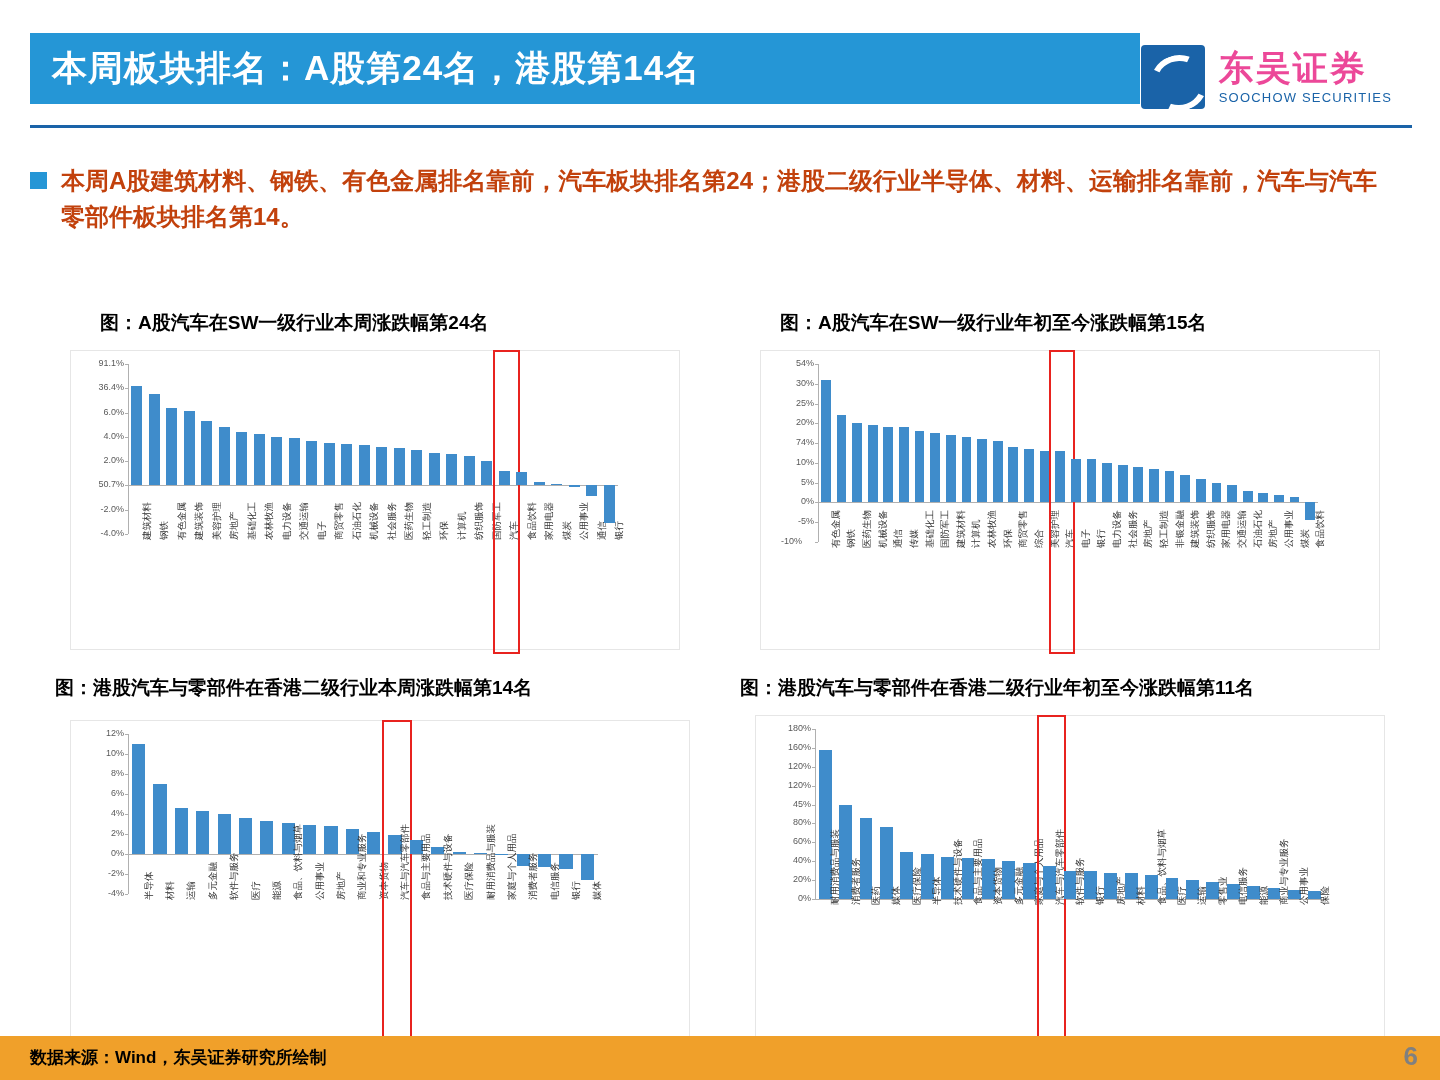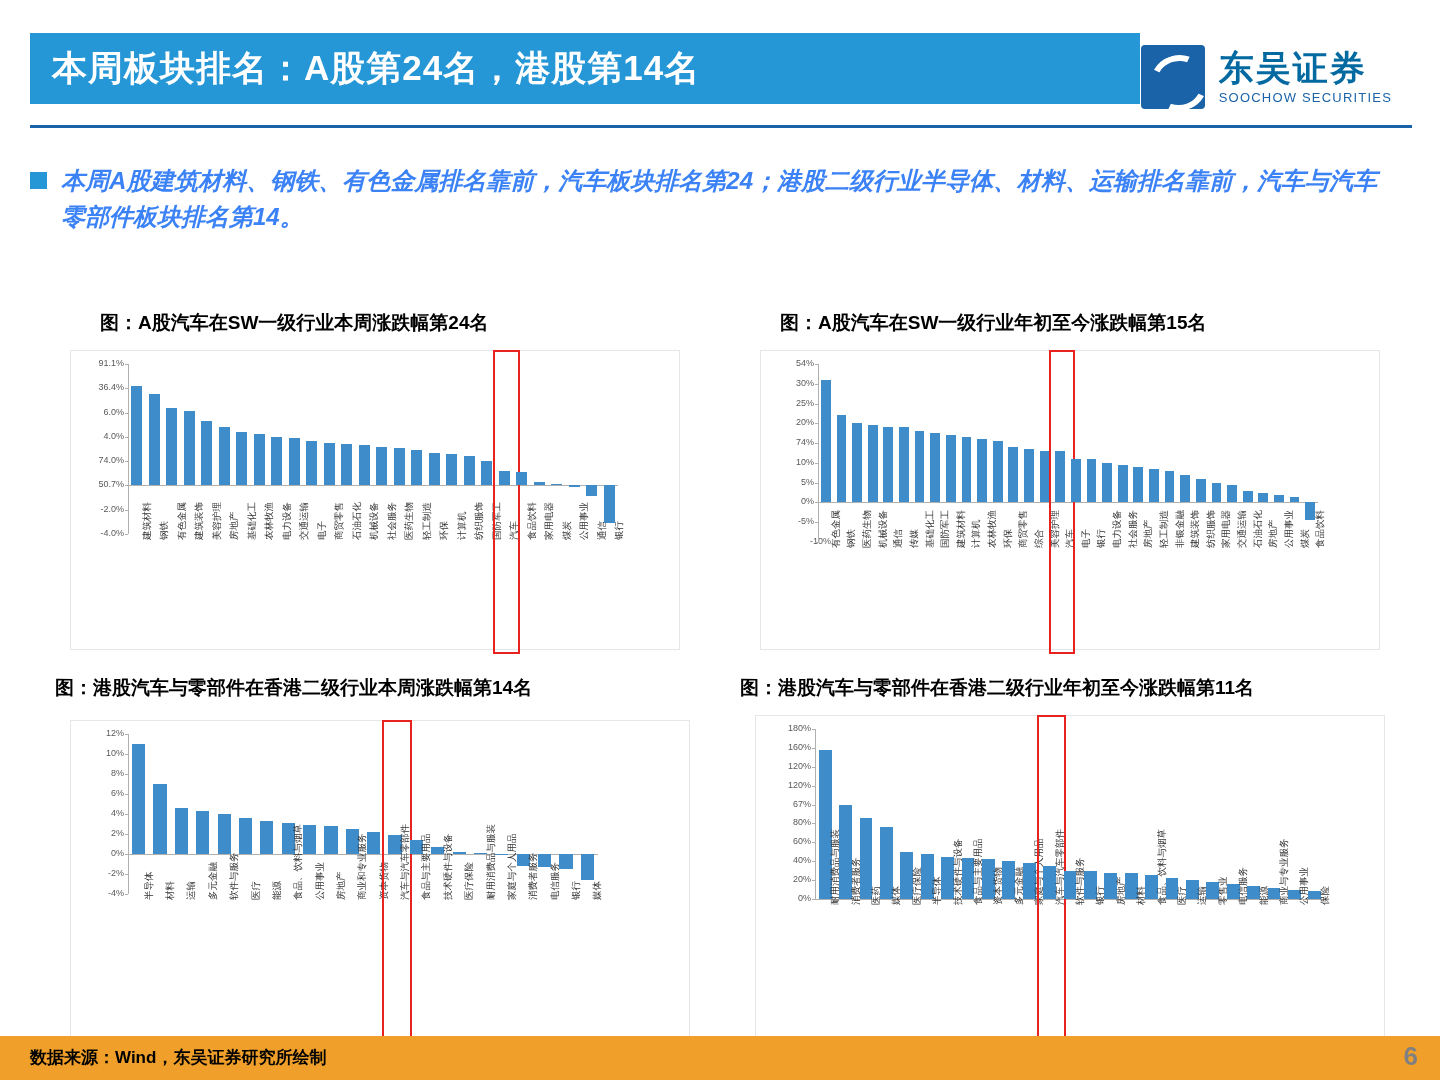--- a/index.html
+++ b/index.html
@@ -24,32 +24,32 @@
   }
   .logo-mark{
     width:64px;height:64px;background:#1a63a8;border-radius:4px;position:relative;
   }
   .logo-mark:after{
     content:"";position:absolute;left:12px;top:10px;width:40px;height:44px;
     border:6px solid #ffffff;border-radius:50%/40%;
     border-left-color:transparent;border-right-color:transparent;
     transform:rotate(-20deg);
   }
-  .logo-txt-cn{color:#0369a1;font-size:35px;font-weight:bold;letter-spacing:2px;line-height:1;}
+  .logo-txt-cn{color:#ec4899;font-size:35px;font-weight:bold;letter-spacing:2px;line-height:1;}
   .logo-txt-en{color:#1a63a8;font-size:13px;letter-spacing:1.2px;margin-top:5px;}
   .header-rule{
     position:absolute;left:30px;top:125px;width:1382px;height:3px;background:#1a63a8;
   }
   
   .bullet-wrap{
     position:absolute;left:30px;top:163px;width:1382px;display:flex;gap:14px;
   }
   .bullet-sq{width:17px;height:17px;background:#2596d6;margin-top:9px;flex:0 0 auto;}
   .bullet-txt{
-    font-size:24px;font-weight:bold;color:#3b82f6;line-height:1.5;width:1330px;font-style:italic;
+    font-size:24px;font-weight:bold;color:#c2410c;line-height:1.5;width:1330px;
   }
   
   .chart-title{
     font-size:19px;font-weight:bold;color:#000;
     position:absolute;
   }
   .panel{position:absolute;}
   .axis-line{position:absolute;background:#b0b0b0;}
   .tick-lbl{
     position:absolute;font-size:9px;color:#595959;text-align:right;
@@ -102,21 +102,21 @@
 <div class="panel" id="chart1" style="left:70px;top:350px;width:610px;height:300px;">
     <div class="panel-border" style="left: 0px; top: 0px; width: 608px; height: 298px;"></div>
     <div class="tick-lbl" style="left: 12px; top: 8px; width: 42px;">91.1%</div>
     <div class="axis-line" style="left: 55px; top: 14px; width: 3px; height: 1px;"></div>
     <div class="tick-lbl" style="left: 12px; top: 32.2857px; width: 42px;">36.4%</div>
     <div class="axis-line" style="left: 55px; top: 38.2857px; width: 3px; height: 1px;"></div>
     <div class="tick-lbl" style="left: 12px; top: 56.5714px; width: 42px;">6.0%</div>
     <div class="axis-line" style="left: 55px; top: 62.5714px; width: 3px; height: 1px;"></div>
     <div class="tick-lbl" style="left: 12px; top: 80.8571px; width: 42px;">4.0%</div>
     <div class="axis-line" style="left: 55px; top: 86.8571px; width: 3px; height: 1px;"></div>
-    <div class="tick-lbl" style="left: 12px; top: 105.143px; width: 42px;">74.0%</div>
+    <div class="tick-lbl" style="left: 12px; top: 105.143px; width: 42px;">2.0%</div>
     <div class="axis-line" style="left: 55px; top: 111.143px; width: 3px; height: 1px;"></div>
     <div class="tick-lbl" style="left: 12px; top: 129.429px; width: 42px;">50.7%</div>
     <div class="axis-line" style="left: 55px; top: 135.429px; width: 3px; height: 1px;"></div>
     <div class="tick-lbl" style="left: 12px; top: 153.714px; width: 42px;">-2.0%</div>
     <div class="axis-line" style="left: 55px; top: 159.714px; width: 3px; height: 1px;"></div>
     <div class="tick-lbl" style="left: 12px; top: 178px; width: 42px;">-4.0%</div>
     <div class="axis-line" style="left: 55px; top: 184px; width: 3px; height: 1px;"></div>
     <div class="axis-line" style="left: 58px; top: 14px; width: 1px; height: 170px;"></div>
     <div class="axis-line" style="left: 58px; top: 135.429px; width: 490px; height: 1px;"></div>
     <div class="bar" style="left: 61.325px; top: 35.8571px; width: 10.85px; height: 99.5714px;"></div>
@@ -190,21 +190,21 @@
     <div class="tick-lbl" style="left: 12px; top: 87.1111px; width: 42px;">74%</div>
     <div class="axis-line" style="left: 55px; top: 93.1111px; width: 3px; height: 1px;"></div>
     <div class="tick-lbl" style="left: 12px; top: 106.889px; width: 42px;">10%</div>
     <div class="axis-line" style="left: 55px; top: 112.889px; width: 3px; height: 1px;"></div>
     <div class="tick-lbl" style="left: 12px; top: 126.667px; width: 42px;">5%</div>
     <div class="axis-line" style="left: 55px; top: 132.667px; width: 3px; height: 1px;"></div>
     <div class="tick-lbl" style="left: 12px; top: 146.444px; width: 42px;">0%</div>
     <div class="axis-line" style="left: 55px; top: 152.444px; width: 3px; height: 1px;"></div>
     <div class="tick-lbl" style="left: 12px; top: 166.222px; width: 42px;">-5%</div>
     <div class="axis-line" style="left: 55px; top: 172.222px; width: 3px; height: 1px;"></div>
-    <div class="tick-lbl" style="left: 29px; top: 186px; width: 42px;">-10%</div>
+    <div class="tick-lbl" style="left: 0; top: 186px; width: 42px;">-10%</div>
     <div class="axis-line" style="left: 55px; top: 192px; width: 3px; height: 1px;"></div>
     <div class="axis-line" style="left: 58px; top: 14px; width: 1px; height: 178px;"></div>
     <div class="axis-line" style="left: 58px; top: 152.444px; width: 500px; height: 1px;"></div>
     <div class="bar" style="left: 60.9688px; top: 29.8222px; width: 9.6875px; height: 122.622px;"></div>
     <div class="cat-lbl" style="left: 69.8125px; top: 198px;">有色金属</div>
     <div class="bar" style="left: 76.5938px; top: 65.4222px; width: 9.6875px; height: 87.0222px;"></div>
     <div class="cat-lbl" style="left: 85.4375px; top: 198px;">钢铁</div>
     <div class="bar" style="left: 92.2188px; top: 73.3333px; width: 9.6875px; height: 79.1111px;"></div>
     <div class="cat-lbl" style="left: 101.062px; top: 198px;">医药生物</div>
     <div class="bar" style="left: 107.844px; top: 75.3111px; width: 9.6875px; height: 77.1333px;"></div>
@@ -338,21 +338,21 @@
 <div class="panel" id="chart4" style="left:755px;top:715px;width:630px;height:325px;">
     <div class="panel-border" style="left: 0px; top: 0px; width: 628px; height: 323px;"></div>
     <div class="tick-lbl" style="left: 14px; top: 8px; width: 42px;">180%</div>
     <div class="axis-line" style="left: 57px; top: 14px; width: 3px; height: 1px;"></div>
     <div class="tick-lbl" style="left: 14px; top: 26.8889px; width: 42px;">160%</div>
     <div class="axis-line" style="left: 57px; top: 32.8889px; width: 3px; height: 1px;"></div>
     <div class="tick-lbl" style="left: 14px; top: 45.7778px; width: 42px;">120%</div>
     <div class="axis-line" style="left: 57px; top: 51.7778px; width: 3px; height: 1px;"></div>
     <div class="tick-lbl" style="left: 14px; top: 64.6667px; width: 42px;">120%</div>
     <div class="axis-line" style="left: 57px; top: 70.6667px; width: 3px; height: 1px;"></div>
-    <div class="tick-lbl" style="left: 14px; top: 83.5556px; width: 42px;">67%</div>
+    <div class="tick-lbl" style="left: 14px; top: 83.5556px; width: 42px;">45%</div>
     <div class="axis-line" style="left: 57px; top: 89.5556px; width: 3px; height: 1px;"></div>
     <div class="tick-lbl" style="left: 14px; top: 102.444px; width: 42px;">80%</div>
     <div class="axis-line" style="left: 57px; top: 108.444px; width: 3px; height: 1px;"></div>
     <div class="tick-lbl" style="left: 14px; top: 121.333px; width: 42px;">60%</div>
     <div class="axis-line" style="left: 57px; top: 127.333px; width: 3px; height: 1px;"></div>
     <div class="tick-lbl" style="left: 14px; top: 140.222px; width: 42px;">40%</div>
     <div class="axis-line" style="left: 57px; top: 146.222px; width: 3px; height: 1px;"></div>
     <div class="tick-lbl" style="left: 14px; top: 159.111px; width: 42px;">20%</div>
     <div class="axis-line" style="left: 57px; top: 165.111px; width: 3px; height: 1px;"></div>
     <div class="tick-lbl" style="left: 14px; top: 178px; width: 42px;">0%</div>

